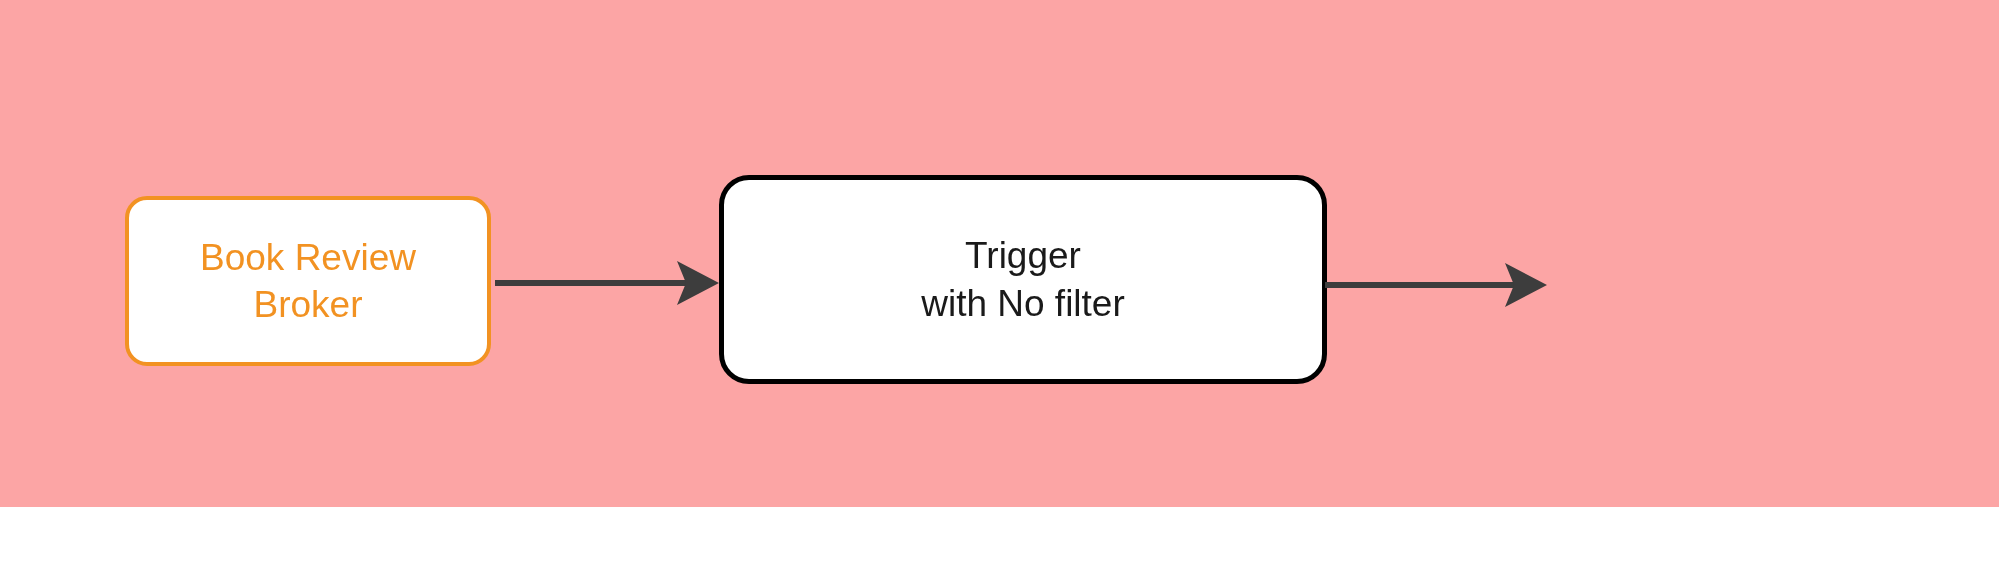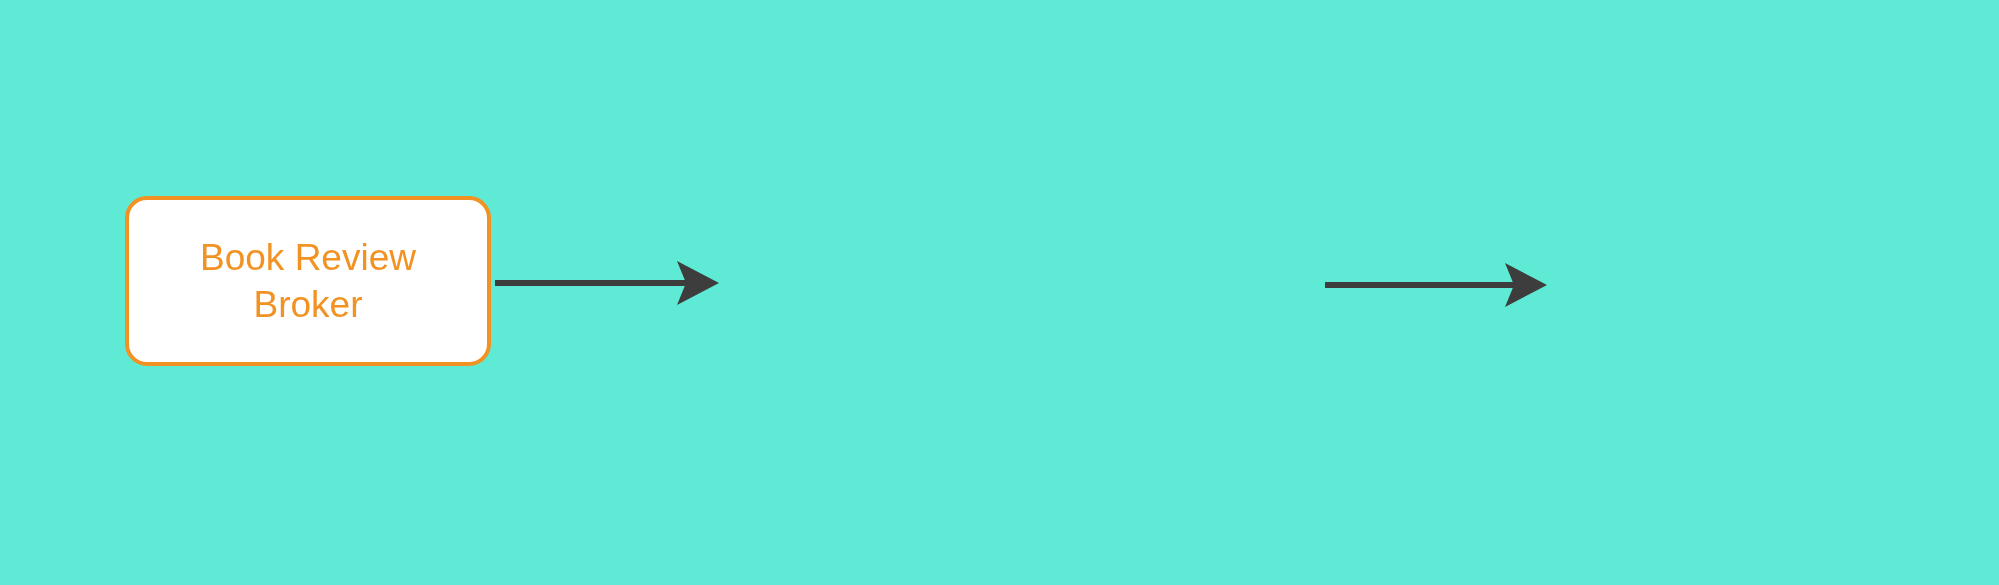--- a/index.html
+++ b/index.html
@@ -6,22 +6,22 @@
     margin: 0;
     padding: 0;
     background: #ffffff;
   }
   body {
     font-family: "Liberation Sans", sans-serif;
   }
   #canvas {
     position: relative;
     width: 1999px;
-    height: 585px;
-    background: #5eead4;
+    height: 507px;
+    background: #fca5a5;
     overflow: hidden;
   }
   .node {
     position: absolute;
     box-sizing: border-box;
     background: #ffffff;
     display: flex;
     align-items: center;
     justify-content: center;
     text-align: center;
@@ -99,20 +99,24 @@
   <div class="node" id="node-broker">
     <span>Book Review
 Broker</span>
   </div>
 
   <svg class="edge" id="edge-broker-trigger" viewBox="0 0 230 60">
     <line class="edge-line" x1="0" y1="28" x2="196" y2="28"></line>
     <path class="edge-head" d="M 182 6 L 224 28 L 182 50 L 191 28 Z"></path>
   </svg>
 
+  <div class="node" id="node-trigger">
+    <span>Trigger
+with No filter</span>
+  </div>
 
   <svg class="edge" id="edge-trigger-sink" viewBox="0 0 228 60">
     <line class="edge-line" x1="0" y1="28" x2="194" y2="28"></line>
     <path class="edge-head" d="M 180 6 L 222 28 L 180 50 L 189 28 Z"></path>
   </svg>
 
 
 </div>
 
 </body></html>

